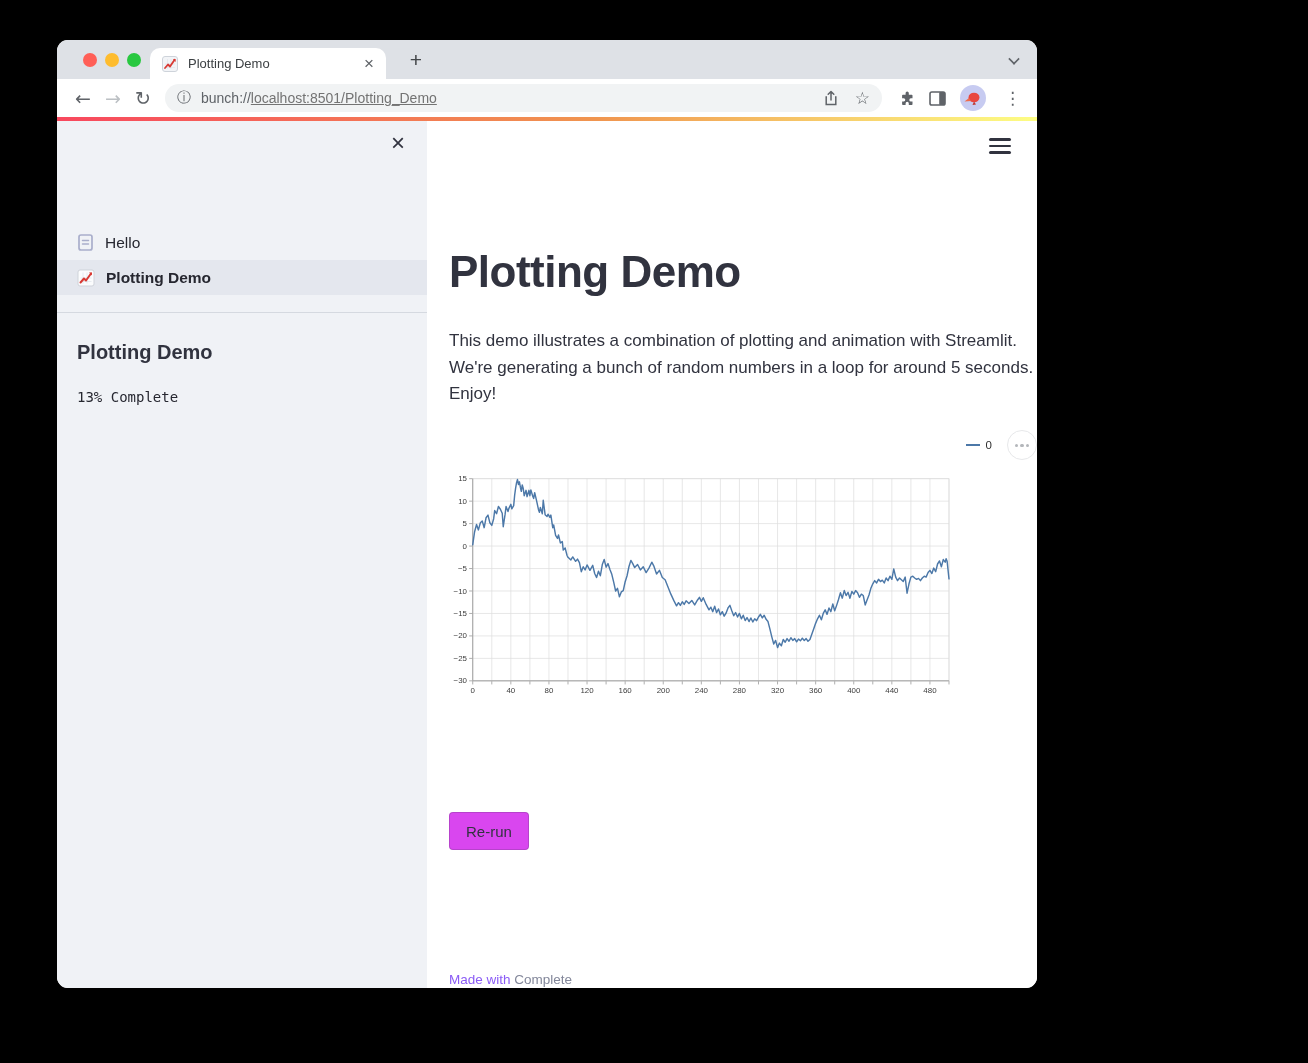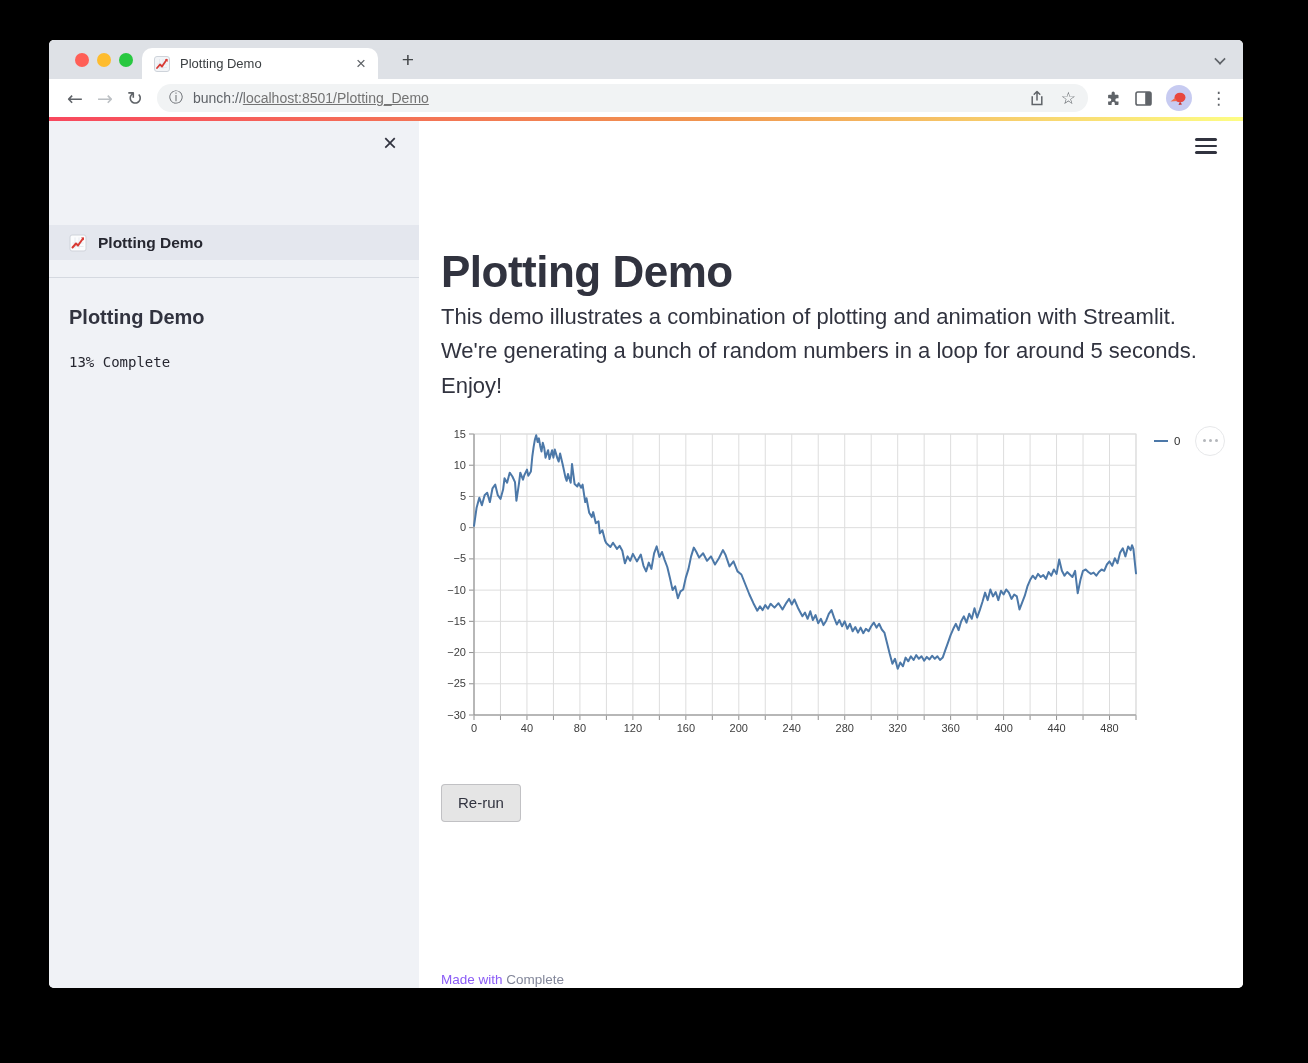--- a/index.html
+++ b/index.html
@@ -1,20 +1,20 @@
 <!DOCTYPE html>
 <html><head>
 <meta charset="utf-8">
 <style>
   html,body{margin:0;padding:0;background:#000;width:1308px;height:1063px;
     font-family:"Liberation Sans",sans-serif;-webkit-font-smoothing:antialiased;}
   *{box-sizing:border-box;}
 
-  .window{position:absolute;left:49px;top:40px;width:1194px;height:948px;
-    border-radius:5px;overflow:hidden;background:#fff;}
+  .window{position:absolute;left:57px;top:40px;width:980px;height:948px;
+    border-radius:11px;overflow:hidden;background:#fff;}
 
   
   .tabstrip{position:relative;height:39px;background:#dee1e6;}
   .traffic{position:absolute;left:26px;top:13px;display:flex;gap:8px;}
   .tl{width:14px;height:14px;border-radius:50%;}
   .tl-close{background:#ff5f57;}
   .tl-min{background:#febc2e;}
   .tl-max{background:#28c840;}
   .tab{position:absolute;left:93px;top:8px;width:236px;height:31px;background:#fff;
     border-radius:10px 10px 0 0;display:flex;align-items:center;padding:0 10px 0 12px;}
@@ -61,34 +61,34 @@
   .sb-section{padding:0 20px;}
   .sb-title{margin-top:28px;font-size:20px;font-weight:700;color:#31333f;}
   .sb-progress{margin-top:25px;font-size:14px;color:#262730;
     font-family:"DejaVu Sans Mono",monospace;}
 
   .main{flex:1;background:#fff;position:relative;overflow:hidden;}
   .hamburger{position:absolute;top:21px;right:26px;display:flex;flex-direction:column;gap:4px;}
   .hamburger span{display:block;width:22px;height:2.6px;background:#31333f;border-radius:2px;}
   .block{padding:131px 0 0 22px;}
   .h1{font-size:44px;font-weight:700;color:#31333f;line-height:1.1;letter-spacing:-.5px;}
-  .desc{margin-top:4px;max-width:782px;font-size:22px;line-height:1.55;color:#31333f;}
+  .desc{margin-top:32px;max-width:782px;font-size:17px;line-height:1.55;color:#31333f;}
 
   .chart-row{margin-top:23px;display:flex;align-items:flex-start;}
   .tick-label{font-family:"Liberation Sans",sans-serif;font-size:11px;fill:#3d3d3d;}
   .legend{display:flex;align-items:flex-start;margin-left:13px;}
   .legend-entry{display:flex;align-items:center;gap:6px;margin-top:9px;}
   .legend-swatch{width:14px;height:2px;background:#4c78a8;}
   .legend-label{font-size:11.5px;color:#2f2f2f;}
   .vega-actions{width:30px;height:30px;border:1px solid #e7e8ea;border-radius:50%;
     background:#fff;display:flex;align-items:center;justify-content:center;gap:2.5px;margin-left:15px;}
   .vega-actions i{width:3.2px;height:3.2px;border-radius:50%;background:#b4b7bb;}
 
-  .rerun{margin-top:52px;display:inline-flex;align-items:center;height:38px;padding:0 16px;
-    background:#e5e5e5;border:1px solid rgba(49,51,63,.2);border-radius:4px;font-size:15px;
+  .rerun{margin-top:76px;display:inline-flex;align-items:center;height:38px;padding:0 16px;
+    background:#d946ef;border:1px solid rgba(49,51,63,.2);border-radius:4px;font-size:15px;
     color:#31333f;font-family:"Liberation Sans",sans-serif;}
   .footer{position:absolute;left:22px;bottom:1px;font-size:13.5px;white-space:nowrap;}
   .footer .made{color:#8b5cf6;}
   .footer .slink{color:#83879a;text-decoration:none;}
 </style>
 </head>
 <body>
 
 <div class="window">
 
@@ -146,20 +146,27 @@
       <span class="dots-glyph">⋮</span>
     </div>
   </div>
 
   <div class="content">
     <div class="decoration"></div>
 
     <div class="sidebar">
       <span class="sb-close">×</span>
       <div class="nav">
+        <div class="nav-item">
+          <svg width="17" height="19" viewBox="0 0 17 19">
+            <rect x="2" y="2" width="13" height="15" rx="2" fill="none" stroke="#a9aecb" stroke-width="1.7"></rect>
+            <path d="M5.5 7.5 H11.5 M5.5 11 H11.5" stroke="#a9aecb" stroke-width="1.5" stroke-linecap="round"></path>
+          </svg>
+          <span>Hello</span>
+        </div>
         <div class="nav-item selected">
           <svg width="18" height="18" viewBox="0 0 18 18">
             <rect x="1" y="1" width="16" height="16" rx="2" fill="#fbfcfd" stroke="#cfd3da" stroke-width="1"></rect>
             <path d="M3.5 9 H14.5 M3.5 12.5 H14.5 M6 3.5 V14.5 M10 3.5 V14.5" stroke="#e2e6ec" stroke-width="0.8" fill="none"></path>
             <path d="M3.5 13.5 L7 9.5 L9 11.5 L14 4.5" stroke="#d83a34" stroke-width="2" fill="none" stroke-linecap="round" stroke-linejoin="round"></path>
             <polygon points="12,3.5 15,3.5 15,6.5" fill="#d83a34"></polygon>
           </svg>
           <span>Plotting Demo</span>
         </div>
       </div>

